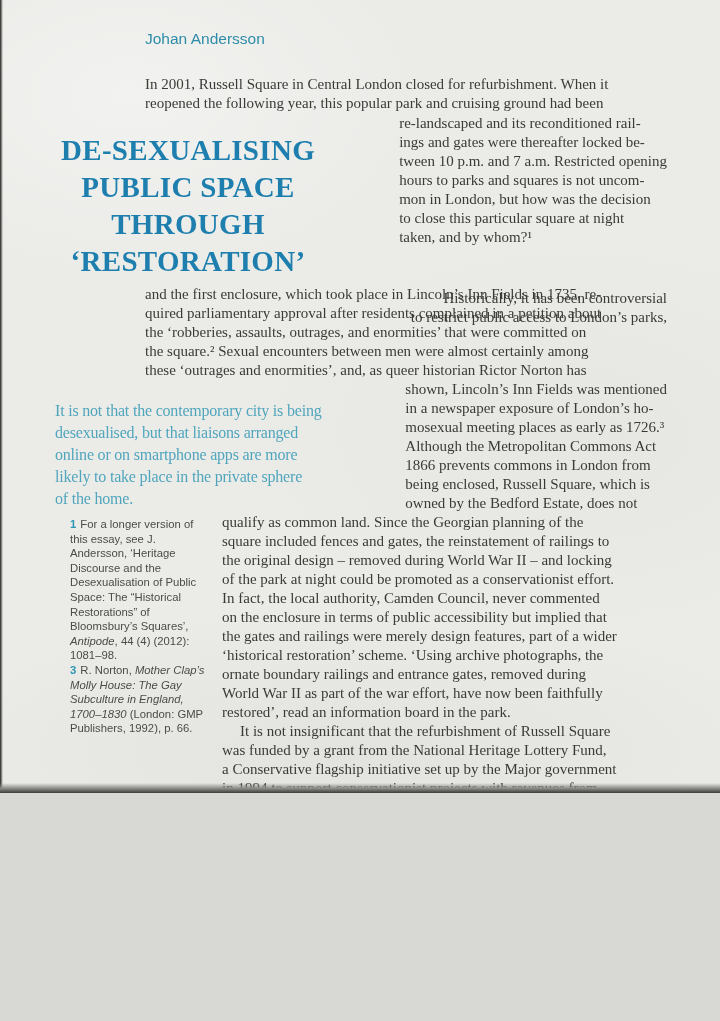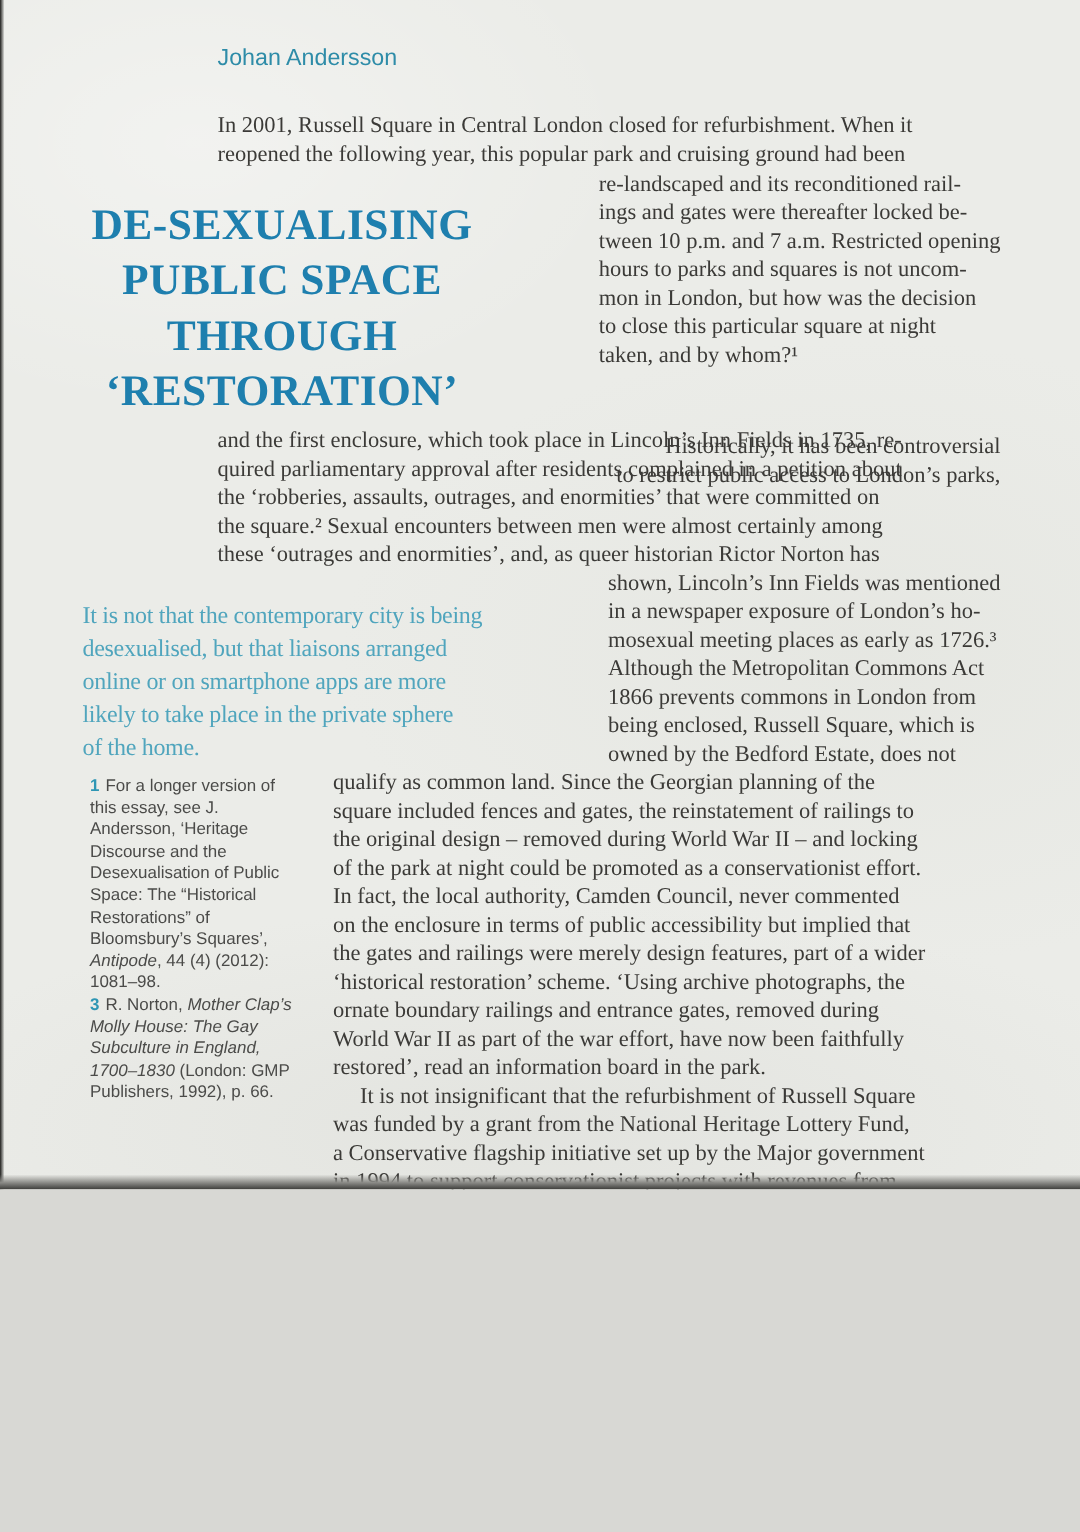--- a/index.html
+++ b/index.html
@@ -37,21 +37,21 @@
     letter-spacing:0.3px;color:#1e7fae;white-space:pre-line;
   }
 
   .pullquote{
     position:absolute;left:55px;top:400px;width:305px;
     font-family:Liberation Serif, serif;font-size:16px;line-height:22px;
     letter-spacing:-0.2px;color:#50a5bd;white-space:pre-line;
   }
 
   .fnotes{
-    position:absolute;left:60px;top:517px;width:140px;
+    position:absolute;left:70px;top:517px;width:140px;
     font-family:"Liberation Sans",sans-serif;font-size:11.3px;line-height:14.6px;
     color:#4b4b49;
   }
   .fn{margin:0;}
   .fn-num{color:#2e96b4;font-weight:bold;padding-right:4px;}
   .it{font-style:italic;}
 
   .figure{position:absolute;left:57px;top:820px;width:145px;height:170px;overflow:hidden;}
   .foliage{
     position:absolute;left:0;top:0;width:100%;height:60px;

